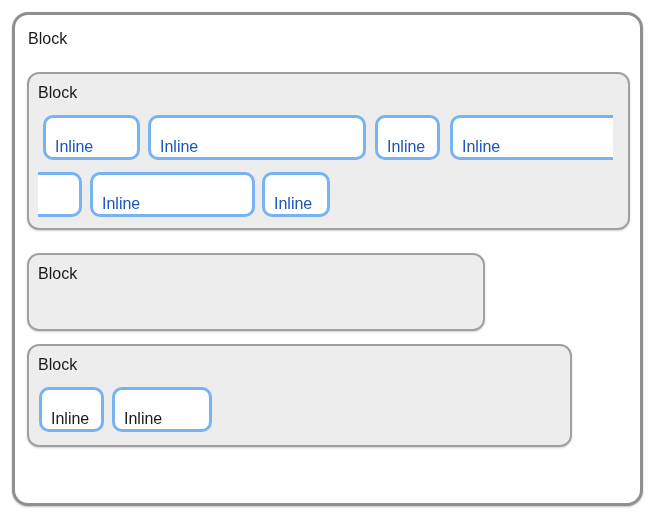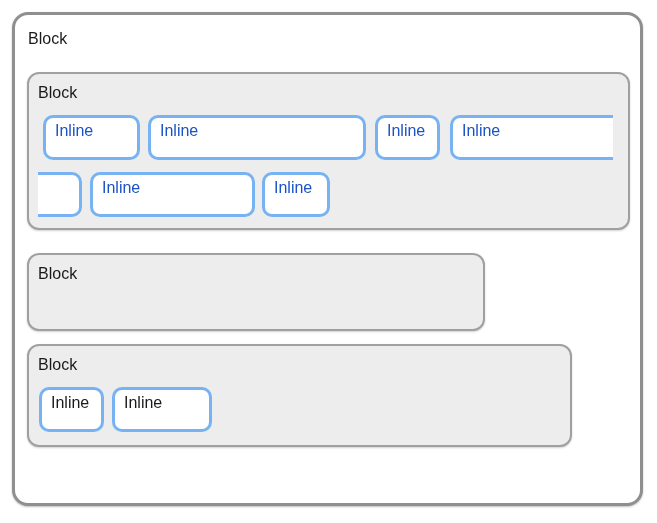--- a/index.html
+++ b/index.html
@@ -54,21 +54,21 @@
   .block-last   { left: 12px; top: 329px; width: 545px; height: 103px; }
   .inline-box {
     position: absolute;
     height: 45px;
     background: #ffffff;
     border: 3px solid var(--inline-border);
     border-radius: 10px;
     font-size: 16px;
     line-height: 18px;
     color: var(--inline-text);
-    padding: 4px 0 0 9px;
+    padding: 20px 0 0 9px;
     overflow: hidden;
     white-space: nowrap;
   }
   .inline-box.dark-text { color: var(--last-inline-text); }
   
   .inline-box.cut-right { border-right: 0; border-radius: 10px 0 0 10px; }
   
   .inline-box.cut-left  { border-left: 0;  border-radius: 0 10px 10px 0; }
 
   

